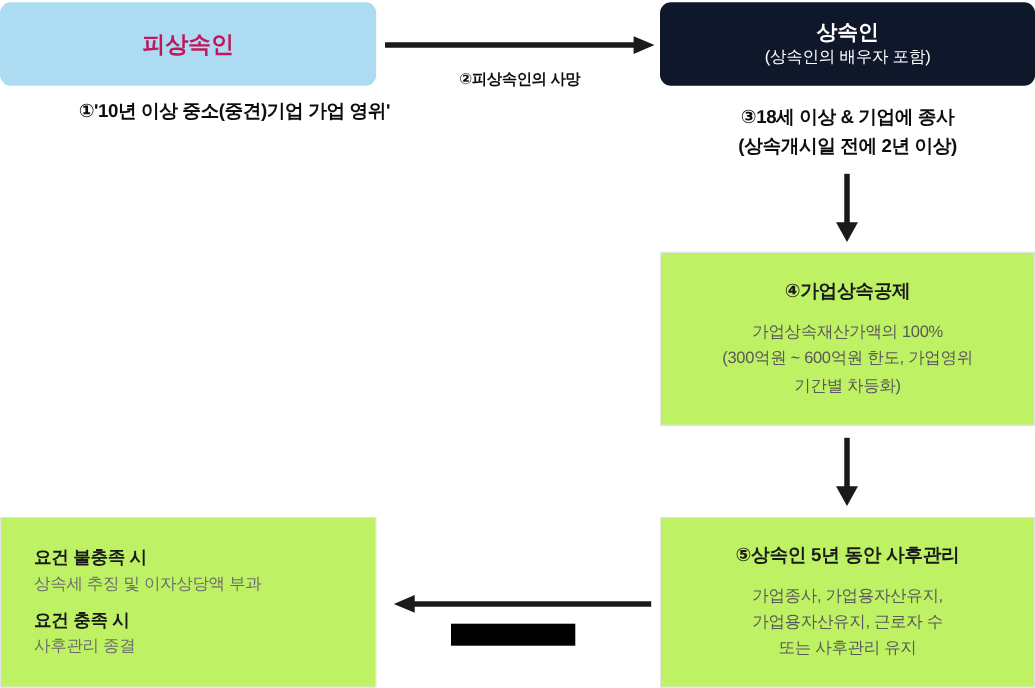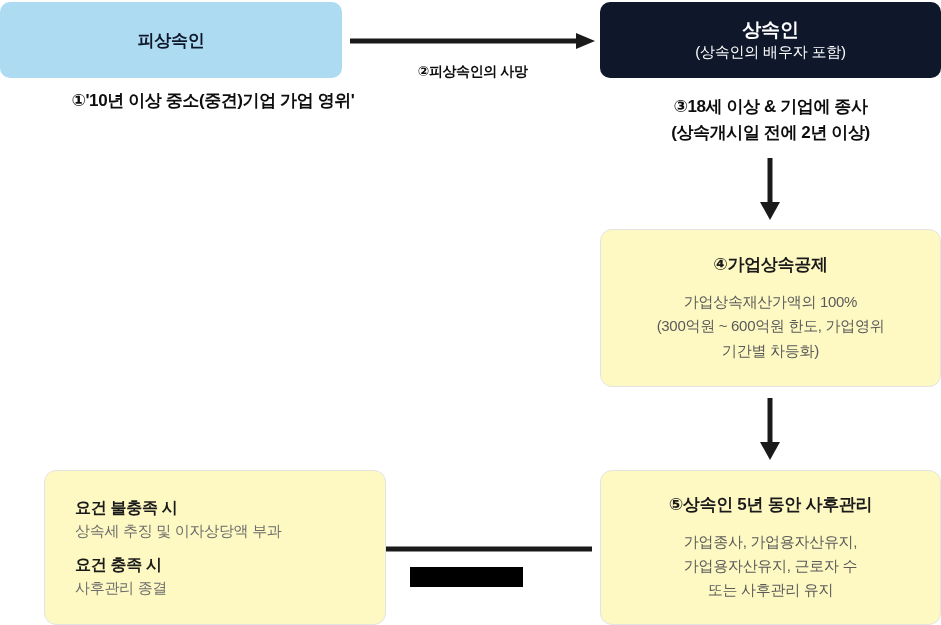--- a/index.html
+++ b/index.html
@@ -32,23 +32,23 @@
 
   
   #box-decedent {
     left: 0px;
     top: 2px;
     width: 342px;
     height: 76px;
     background: #ADDCF2;
   }
   #box-decedent .node-title {
-    font-size: 17px;
-    font-weight: bold;
-    color: #0f172a;
+    font-size: 21px;
+    font-weight: bold;
+    color: #be185d;
     letter-spacing: -0.2px;
   }
 
   
   #box-heir {
     left: 600px;
     top: 2px;
     width: 341px;
     height: 76px;
     background: #0f172a;
@@ -63,23 +63,23 @@
   #box-heir .node-sub {
     font-size: 15px;
     font-weight: normal;
     color: #ffffff;
     line-height: 1.3;
     letter-spacing: -0.2px;
   }
 
   
   .card {
-    background: #fef9c3;
+    background: #bef264;
     border: 1px solid #E3E3E3;
-    border-radius: 12px;
+    border-radius: 0;
   }
   #box-deduction {
     left: 600px;
     top: 229px;
     width: 341px;
     height: 158px;
     padding: 14px 18px;
   }
   #box-followup {
     left: 600px;
@@ -90,21 +90,20 @@
   }
   #box-outcome {
     left: 0px;
     top: 470px;
     width: 342px;
     height: 155px;
     align-items: flex-start;
     justify-content: center;
     text-align: right;
     padding: 14px 30px;
-    margin-left: 44px;
   }
 
   .card-title {
     font-size: 17px;
     font-weight: bold;
     color: #1a1a1a;
     letter-spacing: -0.3px;
     margin-bottom: 14px;
   }
   .card-body {

